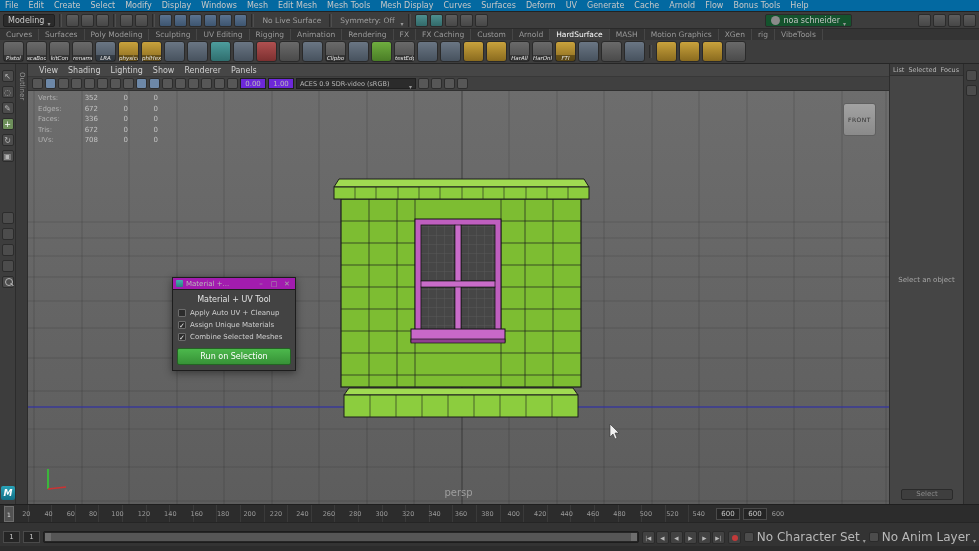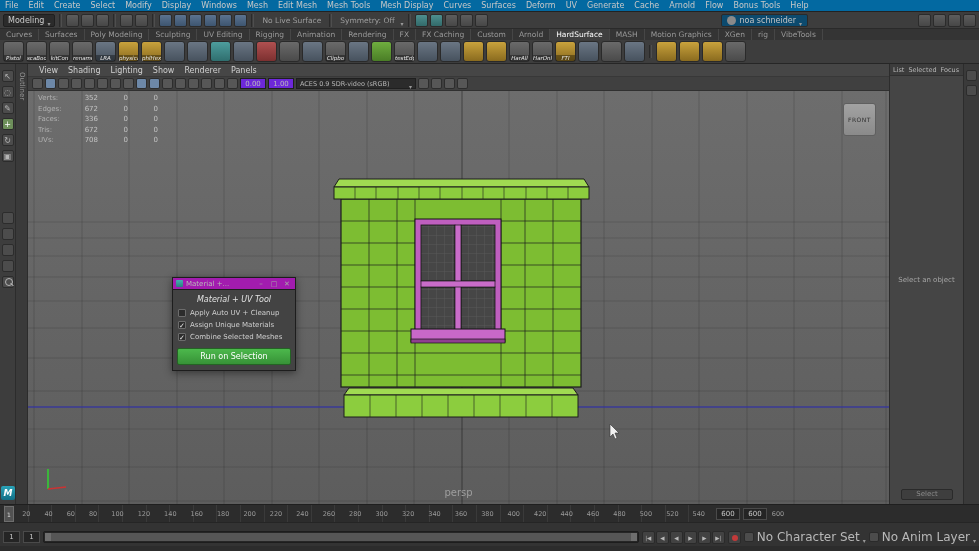--- a/index.html
+++ b/index.html
@@ -13,21 +13,21 @@
   
   #statusline { position:absolute; left:0; top:12px; width:979px; height:17px; background:#3d3d3d; display:flex; align-items:center; padding:0 3px; gap:2px; border-bottom:1px solid #2a2a2a; }
   .sep { width:3px; height:13px; border-left:1px solid #2a2a2a; border-right:1px solid #4e4e4e; margin:0 2px; }
   #menuset { height:13px; background:#2b2b2b; border:1px solid #1f1f1f; border-radius:2px; display:flex; align-items:center; padding:0 4px; gap:3px; }
   #menuset span { font-size:8px; color:#ccc; }
   .ddarrow::after { content:"▾"; font-size:6px; color:#999; }
   .sicon { width:13px; height:13px; background:linear-gradient(#5d5d5d,#474747); border:1px solid #2b2b2b; border-radius:2px; }
   .sicon.b { background:linear-gradient(#5b7390,#3d5570); }
   .sicon.t { background:linear-gradient(#4d8f8f,#326a6a); }
   .stxt { font-size:7.5px; color:#9d9d9d; padding:0 4px; white-space:nowrap; }
-  #account { display:flex; align-items:center; gap:3px; margin-left:auto; margin-right:108px; background:#0c4a6e; border:1px solid #2a2a2a; border-radius:2px; height:13px; padding:0 5px;justify-content:space-between; }
+  #account { display:flex; align-items:center; gap:3px; margin-left:auto; margin-right:64px; background:#14532d; border:1px solid #2a2a2a; border-radius:2px; height:13px; padding:0 5px;justify-content:space-between; }
   #account .avatar { width:9px; height:9px; border-radius:50%; background:#8a8a8a; }
   #account span { font-size:8px; color:#c4c4c4; }
   #sl-right { display:flex; gap:2px; }
 
   
   #shelftabs { position:absolute; left:0; top:29px; width:979px; height:11px; background:#343434; display:flex; align-items:center; overflow:hidden; }
   #shelftabs .stab { font-size:7.5px; color:#999; padding:0 6px; line-height:11px; border-right:1px solid #464646; white-space:nowrap; }
   #shelftabs .stab.active { color:#fff; background:#3f3f3f; }
 
   
@@ -82,21 +82,21 @@
   
   #matdialog { position:absolute; left:172px; top:277px; width:124px; z-index:40; box-shadow:0 2px 8px rgba(0,0,0,.45); }
   #mat-titlebar { height:13px; background:#a21caf; border:1px solid #1d1d1d; display:flex; align-items:center; padding:0 3px; gap:3px; }
   #mat-appicon { width:7px; height:7px; background:linear-gradient(#45b0b0,#2a7f7f); border-radius:1px; }
   #mat-title { flex:1; font-size:7px; color:#b9b9b9; white-space:nowrap; overflow:hidden; }
   .wc { width:10px; font-size:7px; color:#a5a5a5; text-align:center; }
   .wc-min::after { content:"–"; }
   .wc-max::after { content:"□"; }
   .wc-close::after { content:"✕"; }
   #mat-body { background:#434343; border:1px solid #1d1d1d; border-top:none; padding:4px 4px 5px; }
-  #mat-header { text-align:center; font-size:8px; color:#e2e2e2; margin:1px 0 5px;font-style:italic; }
+  #mat-header { text-align:center; font-size:8px; color:#e2e2e2; margin:1px 0 5px; }
   .optrow { display:flex; align-items:center; gap:4px; margin:4px 1px; }
   .cb { width:8px; height:8px; background:#2c2c2c; border:1px solid #6c6c6c; border-radius:1px; font-size:7px; line-height:8px; text-align:center; color:#e8e8e8; flex:0 0 auto; }
   .cb.checked::after { content:"✓"; }
   .optlabel { font-size:7px; color:#cfcfcf; white-space:nowrap; }
   #runbtn { display:block; width:100%; height:17px; margin-top:7px; background:linear-gradient(#4cb84c,#379237); border:1px solid #246324; border-radius:2px; color:#fff; font-size:8px; font-family:inherit; }
 
   
   #rightpanel { position:absolute; left:889px; top:64px; width:74px; height:440px; background:#454545; border-left:1px solid #2c2c2c; }
   #ae-menu { height:12px; background:#3c3c3c; display:flex; gap:4px; align-items:center; padding:0 3px; overflow:hidden; border-bottom:1px solid #303030; }
   #ae-menu .ami { font-size:6.5px; color:#b8b8b8; white-space:nowrap;text-align:center; }

